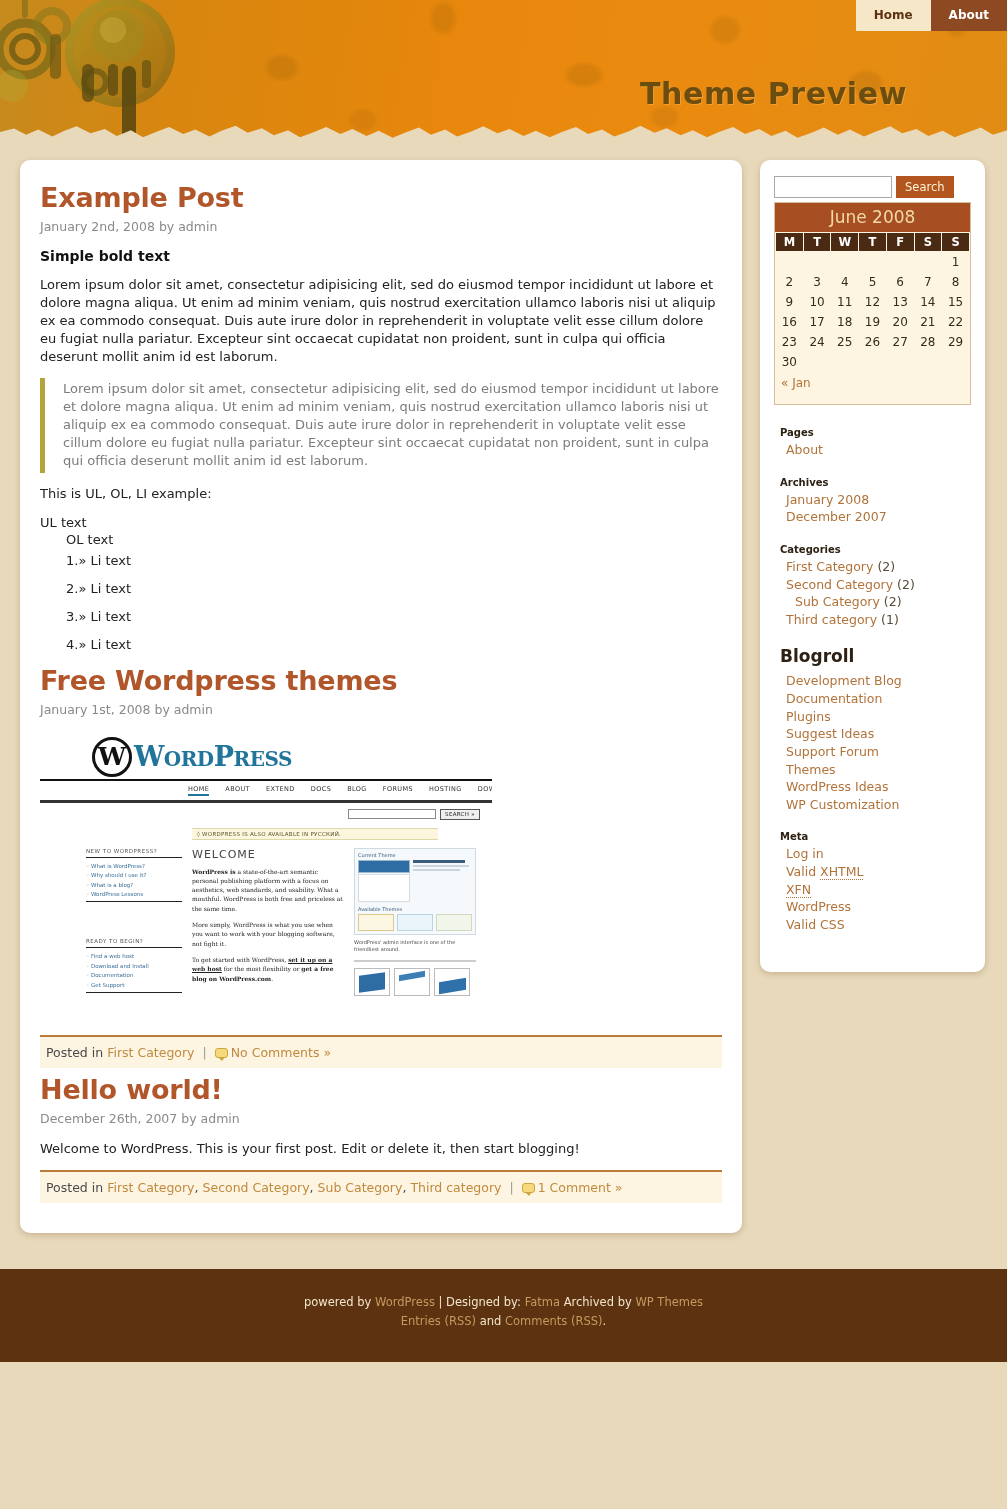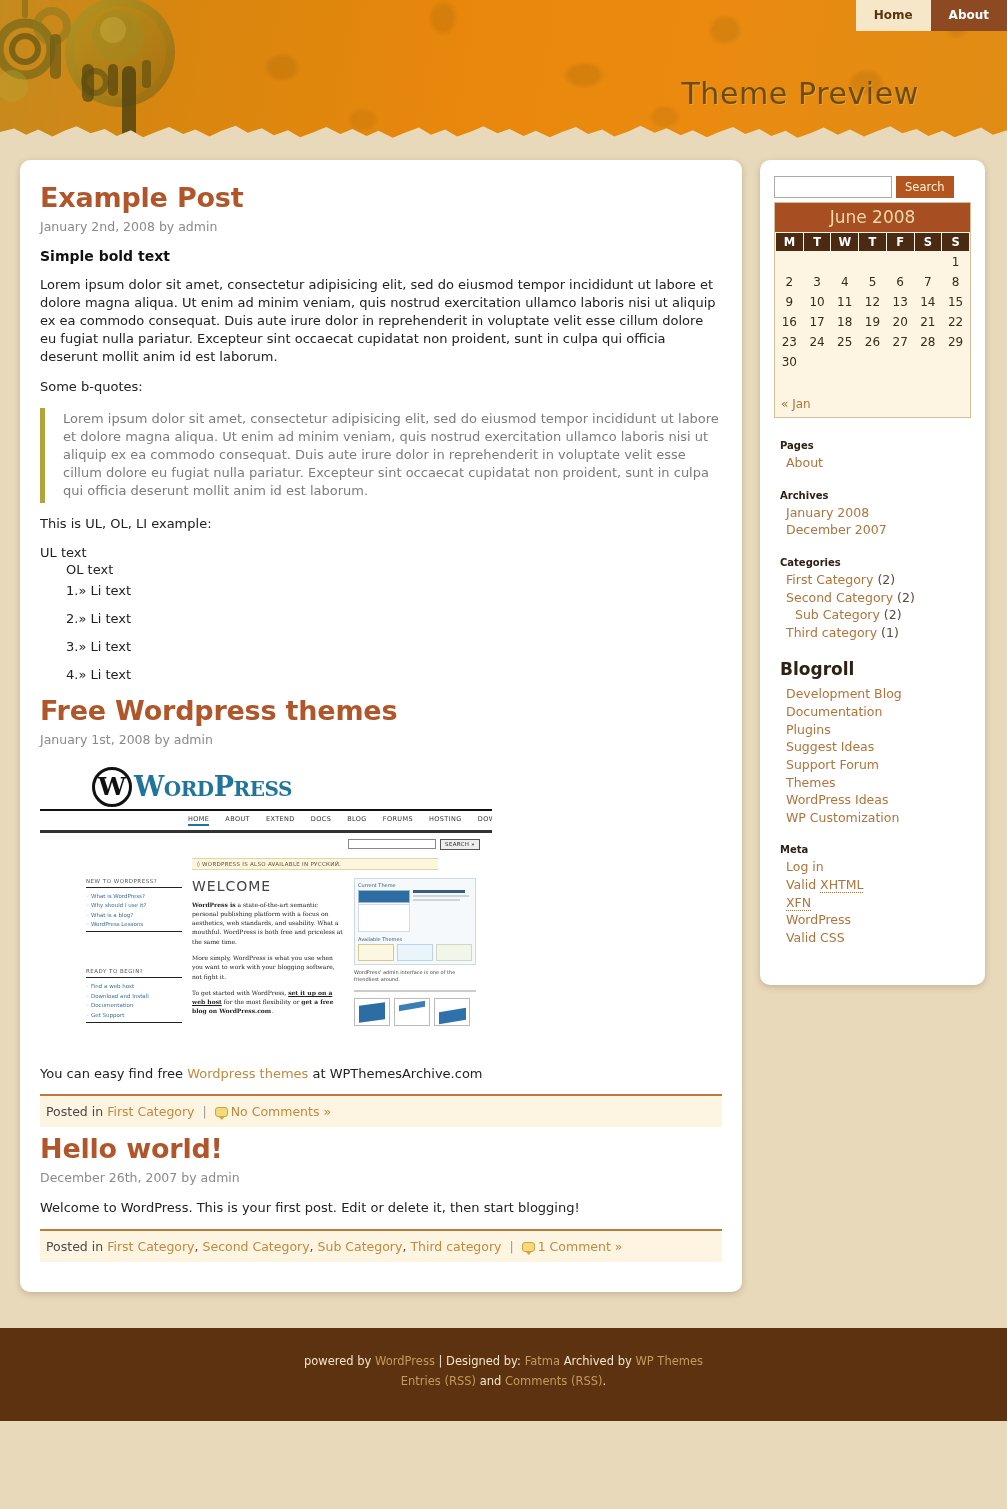--- a/index.html
+++ b/index.html
@@ -29,23 +29,23 @@
       radial-gradient(ellipse 34px 22px at 58% 50%, rgba(150,95,10,.26) 40%, transparent 63%),
       radial-gradient(ellipse 28px 26px at 72% 20%, rgba(150,95,10,.25) 40%, transparent 63%),
       radial-gradient(ellipse 30px 22px at 86% 55%, rgba(150,95,10,.25) 40%, transparent 63%),
       radial-gradient(ellipse 22px 28px at 95% 15%, rgba(150,95,10,.22) 40%, transparent 63%),
       radial-gradient(ellipse 26px 20px at 66% 78%, rgba(150,95,10,.20) 40%, transparent 63%),
       radial-gradient(ellipse 26px 20px at 36% 80%, rgba(150,95,10,.18) 40%, transparent 63%);
     opacity:.9;
   }
   .header-art{ position:absolute; left:0; top:-6px; width:260px; height:160px; }
   .header-title{
-    position:absolute; right:88px; top:76px;
+    position:absolute; right:100px; top:76px;
     font-family:"DejaVu Sans", sans-serif;
-    font-size:30px; font-weight:normal; letter-spacing:.6px;
+    font-size:30px; font-weight:bold; letter-spacing:.6px;
     color:#6b4d10;
     text-shadow:1px 1px 0 rgba(255,200,120,.35);
   }
   .torn{
     position:absolute; left:0; right:0; bottom:0; height:32px;
     background:#e8d9bb;
     clip-path: polygon(0% 100%,0% 44%,1.4% 33%,2.6% 52%,3.8% 36%,5.2% 58%,6.4% 40%,7.6% 26%,9% 48%,10.4% 34%,11.6% 56%,13% 38%,14.2% 60%,15.6% 42%,16.8% 28%,18.2% 50%,19.4% 36%,20.8% 58%,22% 40%,23.4% 24%,24.6% 46%,26% 32%,27.2% 54%,28.6% 38%,29.8% 60%,31.2% 44%,32.4% 28%,33.8% 50%,35% 34%,36.4% 56%,37.6% 40%,39% 62%,40.2% 46%,41.6% 30%,42.8% 52%,44.2% 36%,45.4% 58%,46.8% 42%,48% 26%,49.4% 48%,50.6% 34%,52% 56%,53.2% 40%,54.6% 60%,55.8% 44%,57.2% 28%,58.4% 50%,59.8% 36%,61% 58%,62.4% 42%,63.6% 24%,65% 46%,66.2% 32%,67.6% 54%,68.8% 38%,70.2% 60%,71.4% 44%,72.8% 28%,74% 50%,75.4% 34%,76.6% 56%,78% 40%,79.2% 62%,80.6% 46%,81.8% 30%,83.2% 52%,84.4% 36%,85.8% 58%,87% 42%,88.4% 26%,89.6% 48%,91% 34%,92.2% 56%,93.6% 40%,94.8% 60%,96.2% 44%,97.4% 30%,98.6% 52%,100% 38%,100% 100%);
   }
   .navbar{ position:absolute; right:0; top:0; display:flex; z-index:5; }
   .nav-item{
@@ -153,21 +153,21 @@
   .wp-c1{ width:96px; }
   .wp-c2{ width:152px; }
   .wp-c3{ width:122px; }
   .wp-side-h{
     font-family:"DejaVu Sans", sans-serif; font-size:5.5px; color:#555;
     letter-spacing:.5px; border-bottom:1.5px solid #222; padding-bottom:3px; margin-bottom:5px;
   }
   .wp-side-li{ font-family:"DejaVu Sans", sans-serif; font-size:5.5px; color:#3a6f9a; margin-bottom:3.5px; }
   .wp-side-li:before{ content:"◦ "; color:#888; }
   .wp-side-end{ border-bottom:1.5px solid #222; margin-top:4px; }
-  .wp-welcome{ font-family:"DejaVu Sans", sans-serif; font-size:14px; color:#444; letter-spacing:1px; margin-bottom:6px; }
+  .wp-welcome{ font-family:"DejaVu Sans", sans-serif; font-size:11px; color:#444; letter-spacing:1px; margin-bottom:6px; }
   .wp-p{ font-size:6px; line-height:1.55; color:#222; margin:0 0 7px; }
   .wp-p b{ font-weight:bold; }
   .wp-p u{ text-decoration:underline; }
   .wp-panel{ border:1px solid #cfd9e0; background:#f6f9fb; padding:3px; }
   .wp-panel-h{ font-family:"DejaVu Sans", sans-serif; font-size:5px; color:#365b7d; margin-bottom:2px; }
   .wp-thumb{ background:#2e6da4; height:13px; border:1px solid #9db8cd; }
   .wp-caption{ font-family:"DejaVu Sans", sans-serif; font-size:5px; color:#444; line-height:1.5; margin-top:4px; }
   .wp-hr{ height:2px; background:#ccc; margin:6px 0; }
   .wp-cards{ display:flex; gap:4px; }
   .wp-card{ width:36px; height:28px; border:1px solid #bbb; background:#fff; position:relative; overflow:hidden; }
@@ -188,21 +188,21 @@
     font-size:17px; padding:4px 0 5px; font-family:"DejaVu Sans", sans-serif;
   }
   table.cal{ width:100%; border-collapse:collapse; }
   table.cal th{
     background:#4a2a12; color:#fff; font-size:11.5px; font-weight:bold;
     padding:2px 0; border:1px solid #fdf5e2; width:14.28%;
   }
   table.cal td{
     text-align:center; font-size:12px; color:#3a2a18; padding:3px 0;
   }
-  .cal-foot{ padding:4px 6px 6px; font-size:12px;margin-top:21px; }
+  .cal-foot{ padding:4px 6px 14px; font-size:12px; }
   .cal-foot a{ color:#b1733a; text-decoration:none; }
   .wtitle{
     font-family:"DejaVu Sans", sans-serif; font-weight:bold;
     font-size:10px; color:#2e2013; margin:0 0 4px; padding-left:6px;
   }
   .wtitle.big{ font-size:17px; margin-bottom:7px; }
   .wlist{ list-style:none; margin:0 0 18px; padding:0 0 0 12px; }
   .wlist li{ font-size:12.5px; line-height:1.33; margin-bottom:1px; }
   .wlist li.child{ padding-left:9px; }
   .wlist a{ color:#b1733a; text-decoration:none; }
@@ -259,21 +259,20 @@
 <div class="wrap">
 
   <div class="content">
 
     <div class="post">
       <h1 class="post-title">Example Post</h1>
       <div class="post-meta">January 2nd, 2008 by admin</div>
       <div class="post-body">
         <h3>Simple bold text</h3>
         <p>Lorem ipsum dolor sit amet, consectetur adipisicing elit, sed do eiusmod tempor incididunt ut labore et dolore magna aliqua. Ut enim ad minim veniam, quis nostrud exercitation ullamco laboris nisi ut aliquip ex ea commodo consequat. Duis aute irure dolor in reprehenderit in voluptate velit esse cillum dolore eu fugiat nulla pariatur. Excepteur sint occaecat cupidatat non proident, sunt in culpa qui officia deserunt mollit anim id est laborum.</p>
-        <p>Some b-quotes:</p>
         <blockquote>Lorem ipsum dolor sit amet, consectetur adipisicing elit, sed do eiusmod tempor incididunt ut labore et dolore magna aliqua. Ut enim ad minim veniam, quis nostrud exercitation ullamco laboris nisi ut aliquip ex ea commodo consequat. Duis aute irure dolor in reprehenderit in voluptate velit esse cillum dolore eu fugiat nulla pariatur. Excepteur sint occaecat cupidatat non proident, sunt in culpa qui officia deserunt mollit anim id est laborum.</blockquote>
         <p>This is UL, OL, LI example:</p>
         <div class="list-block">
           <div class="ul-text">UL text</div>
           <div class="ol-text">OL text</div>
           <div class="li-row">1.» Li text</div>
           <div class="li-row">2.» Li text</div>
           <div class="li-row">3.» Li text</div>
           <div class="li-row">4.» Li text</div>
         </div>
@@ -362,23 +361,20 @@
                   <div style="position:absolute;left:4px;top:4px;width:26px;height:6px;background:#3d7fb5;transform:skewY(-10deg)"></div>
                 </div>
               <div class="wp-card">
                   <div style="position:absolute;left:4px;top:11px;width:27px;height:12px;background:#2f72ab;transform:skewY(-9deg)"></div>
                 </div>
             </div>
           </div>
         </div>
       </div>
 
-      <div class="post-body">
-        <p><span>You can easy find free </span><a href="#">Wordpress themes</a><span> at WPThemesArchive.com</span></p>
-      </div>
       <div class="posted-bar">
         <span>Posted in</span>
         <a href="#">First Category</a>
         <span class="sep">|</span>
         <span class="bubble"></span><a href="#">No Comments »</a>
       </div>
     </div>
 
     <div class="post">
       <h1 class="post-title">Hello world!</h1>

